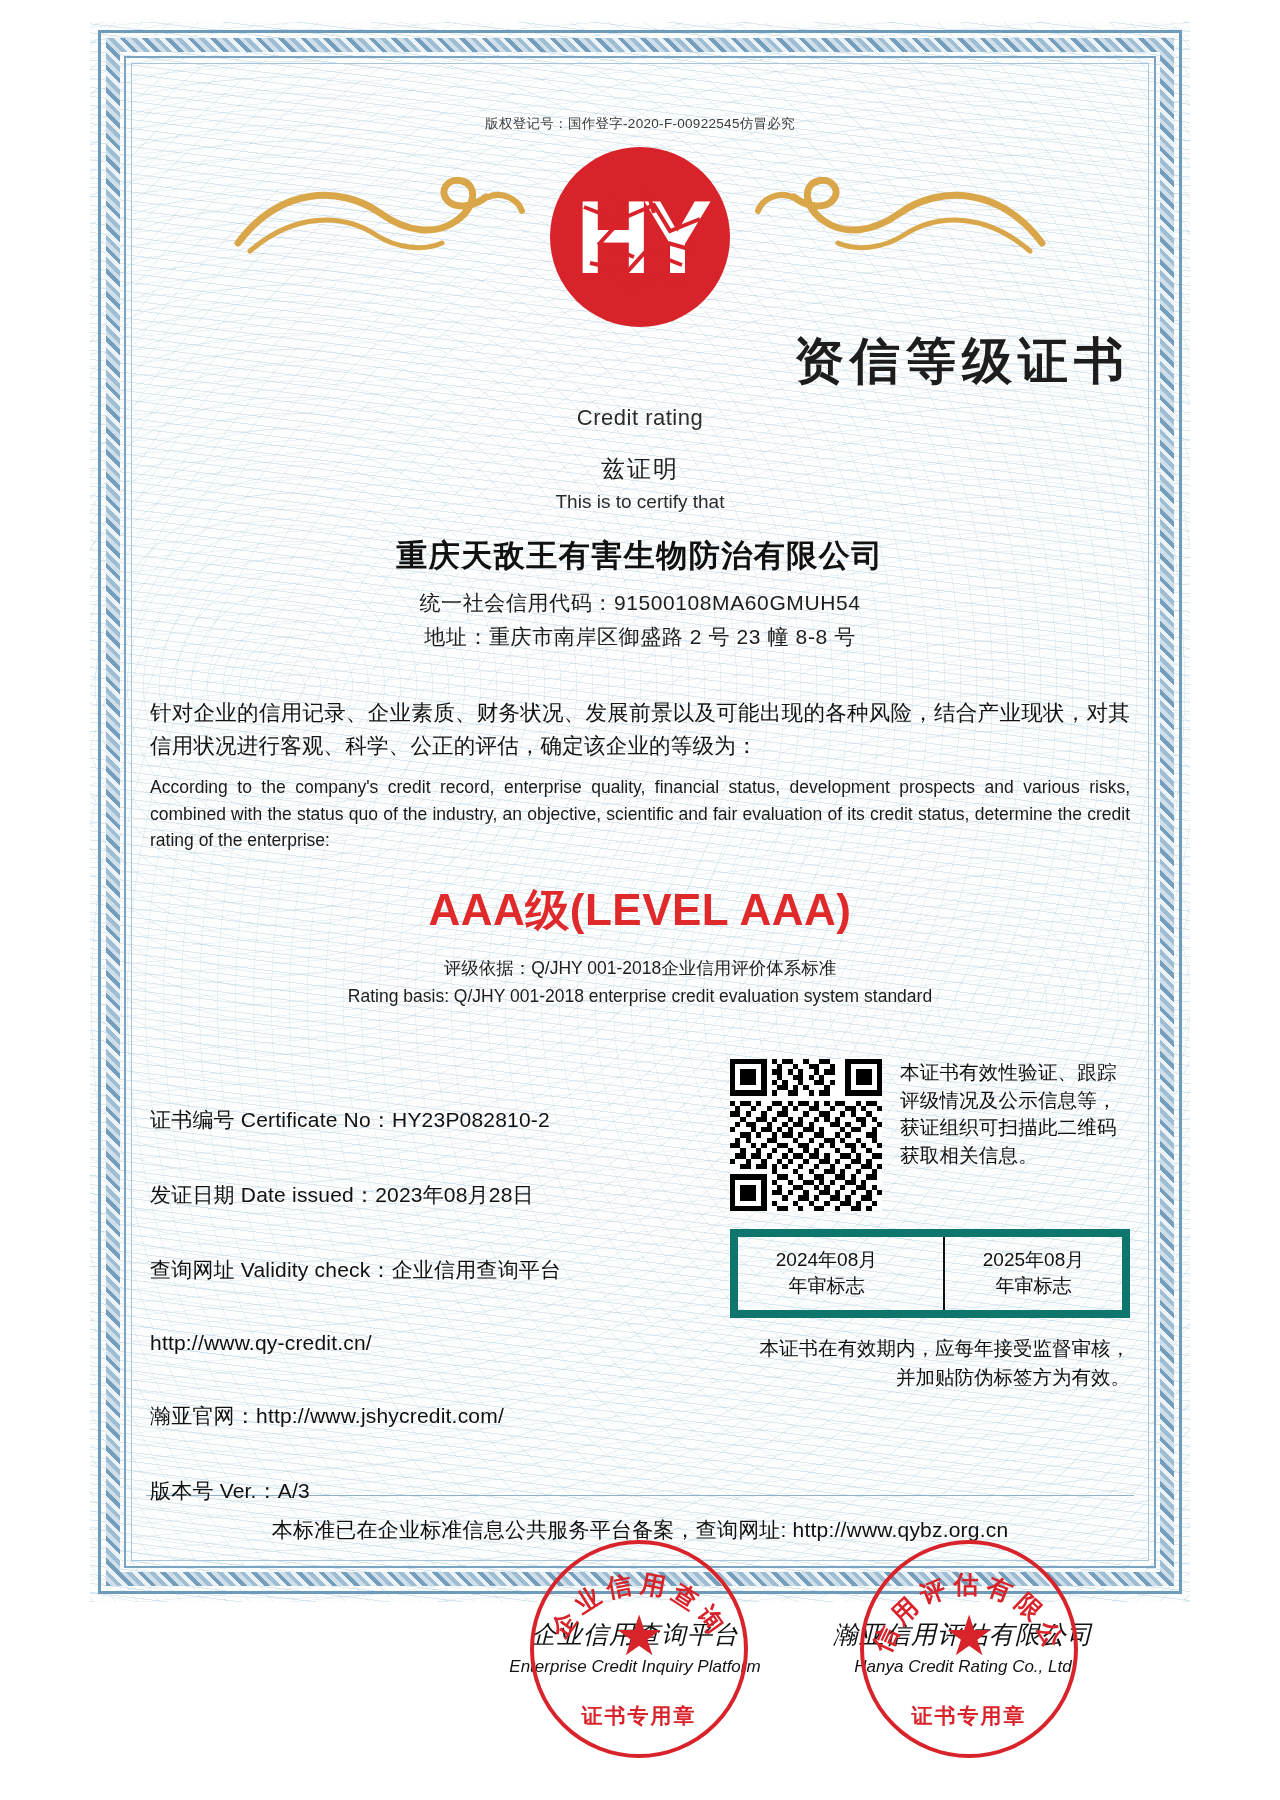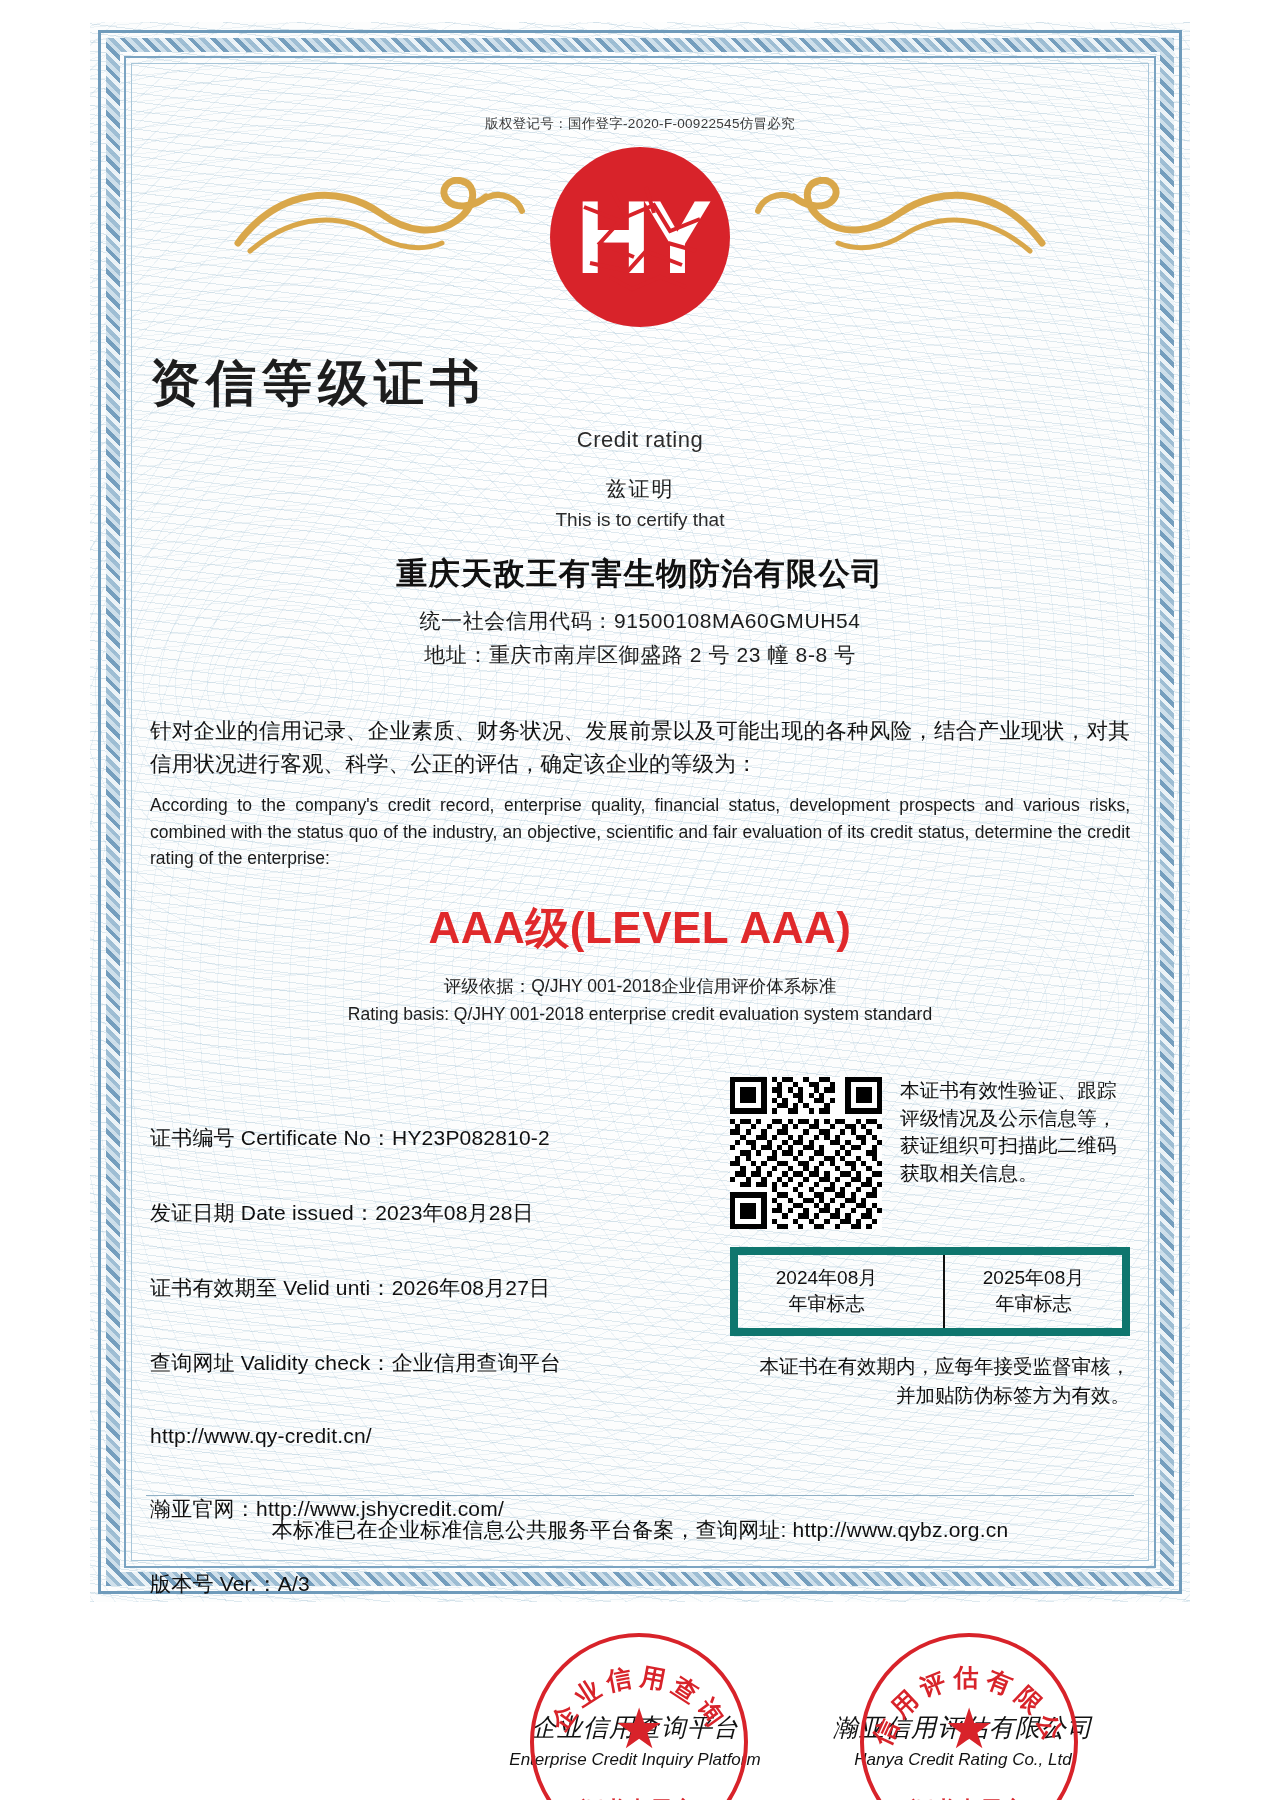--- a/index.html
+++ b/index.html
@@ -136,37 +136,37 @@
     border-radius: 50%;
     background: #d8232a;
     display: flex;
     align-items: center;
     justify-content: center;
     overflow: hidden;
   }
 
   
   .title-cn {
-    text-align: left;
+    text-align: right;
     font-size: 50px;
     font-weight: bold;
     color: #1d1d1d;
     letter-spacing: 6px;
-    margin-top: 36px;
+    margin-top: 14px;
   }
   .title-en {
     text-align: center;
     font-size: 22px;
     color: #2b2b2b;
     margin-top: 10px;
     letter-spacing: 0.5px;
   }
   .certify-cn {
     text-align: center;
-    font-size: 21px;
+    font-size: 24px;
     color: #1d1d1d;
     margin-top: 22px;
     letter-spacing: 2px;
   }
   .certify-en {
     text-align: center;
     font-size: 19px;
     color: #2b2b2b;
     margin-top: 6px;
   }
@@ -436,21 +436,20 @@
     </div>
 
     <div class="level">AAA级(LEVEL AAA)</div>
     <div class="basis-cn">评级依据：Q/JHY 001-2018企业信用评价体系标准</div>
     <div class="basis-en">Rating basis: Q/JHY 001-2018 enterprise credit evaluation system standard</div>
 
     <div class="details-row">
       <div class="details-left">
         <div class="detail-line">证书编号 Certificate No：HY23P082810-2</div>
         <div class="detail-line">发证日期 Date issued：2023年08月28日</div>
-        <div class="detail-line">证书有效期至 Velid unti：2026年08月27日</div>
         <div class="detail-line">查询网址 Validity check：企业信用查询平台</div>
         <div class="detail-line">http://www.qy-credit.cn/</div>
         <div class="detail-line">瀚亚官网：http://www.jshycredit.com/</div>
         <div class="detail-line">版本号 Ver.：A/3</div>
       </div>
 
       <div class="details-right">
         <div class="qr-row">
           <div class="qr">
             <svg width="152" height="152" viewBox="0 0 29 29" shape-rendering="crispEdges" xmlns="http://www.w3.org/2000/svg">

